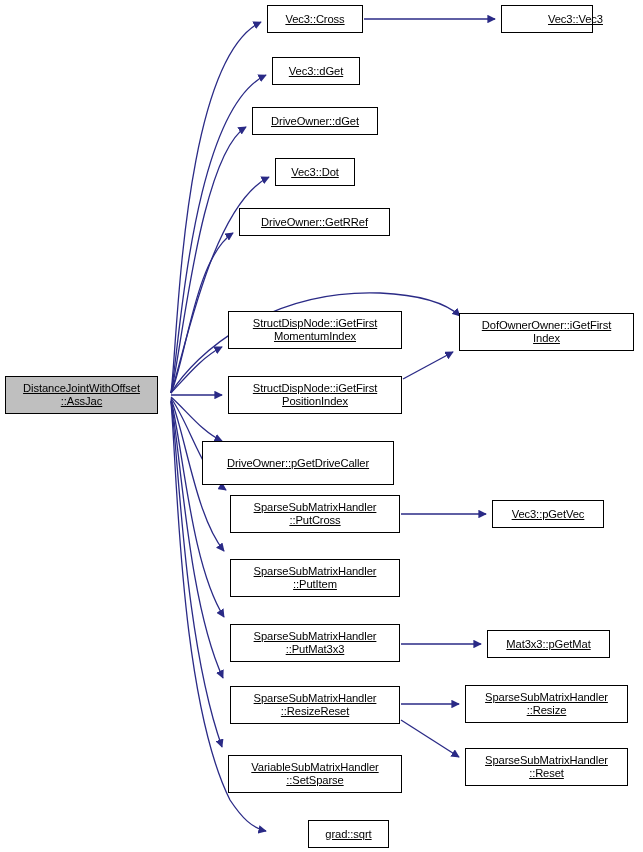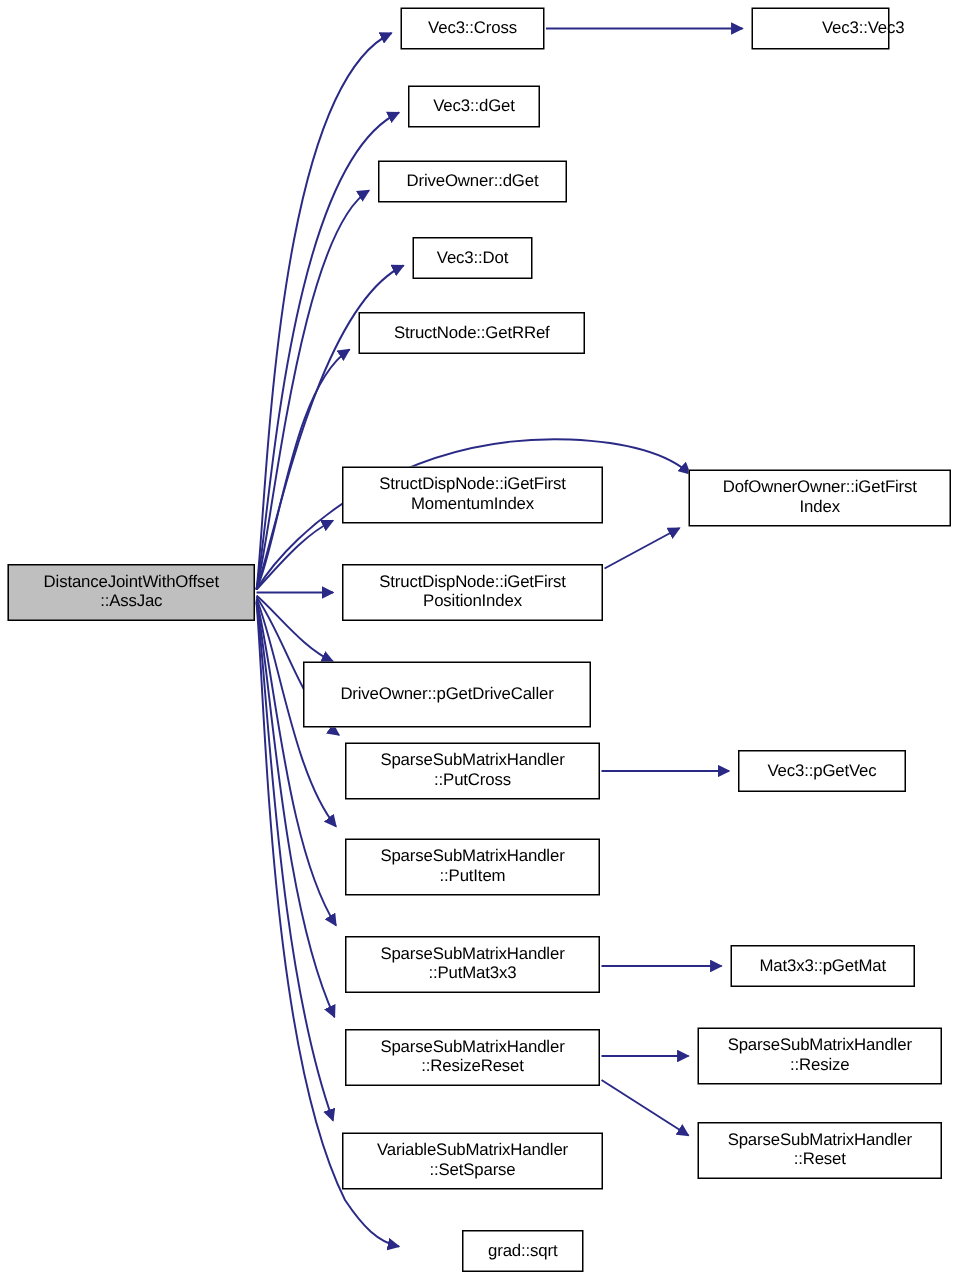--- a/index.html
+++ b/index.html
@@ -38,20 +38,21 @@
     letter-spacing: -0.1px;
     z-index: 5;
   }
   .node.root {
     background: #bfbfbf;
   }
   .node-label {
     display: block;
     width: 100%;
     padding: 0 2px;
+    text-decoration: underline;
   }
 </style>
 </head>
 <body>
 
 <div id="canvas">
 
   <svg id="edges" viewBox="0 0 643 852" xmlns="http://www.w3.org/2000/svg">
     <defs>
       <marker id="arrow" viewBox="0 0 10 10" refX="9" refY="5" markerWidth="6.5" markerHeight="6.5" orient="auto-start-reverse">
@@ -77,28 +78,28 @@
         <path d="M 364,19 L 495,19" fill="none" stroke="#2a2a86" stroke-width="1.3" marker-end="url(#arrow)"></path>
         <path d="M 403,379 L 453,352" fill="none" stroke="#2a2a86" stroke-width="1.3" marker-end="url(#arrow)"></path>
         <path d="M 401,514 L 486,514" fill="none" stroke="#2a2a86" stroke-width="1.3" marker-end="url(#arrow)"></path>
         <path d="M 401,644 L 481,644" fill="none" stroke="#2a2a86" stroke-width="1.3" marker-end="url(#arrow)"></path>
         <path d="M 401,704 L 459,704" fill="none" stroke="#2a2a86" stroke-width="1.3" marker-end="url(#arrow)"></path>
         <path d="M 401,720 L 459,757" fill="none" stroke="#2a2a86" stroke-width="1.3" marker-end="url(#arrow)"></path>
       </g>
   </svg>
 
   <div id="node-layer">
-      <div class="node root" style="left: 5px; top: 376px; width: 165px; height: 38px;"><span class="node-label">DistanceJointWithOffset
+      <div class="node root" style="left: 5px; top: 376px; width: 153px; height: 38px;"><span class="node-label">DistanceJointWithOffset
 ::AssJac</span></div>
       <div class="node" style="left: 267px; top: 5px; width: 96px; height: 28px;"><span class="node-label">Vec3::Cross</span></div>
       <div class="node" style="left: 501px; top: 5px; width: 92px; height: 28px; padding-left: 46px;"><span class="node-label">Vec3::Vec3</span></div>
       <div class="node" style="left: 272px; top: 57px; width: 88px; height: 28px;"><span class="node-label">Vec3::dGet</span></div>
       <div class="node" style="left: 252px; top: 107px; width: 126px; height: 28px;"><span class="node-label">DriveOwner::dGet</span></div>
       <div class="node" style="left: 275px; top: 158px; width: 80px; height: 28px;"><span class="node-label">Vec3::Dot</span></div>
-      <div class="node" style="left: 239px; top: 208px; width: 151px; height: 28px;"><span class="node-label">StructNode::GetRRef</span></div>
+      <div class="node" style="left: 239px; top: 208px; width: 151px; height: 28px;"><span class="node-label">DriveOwner::GetRRef</span></div>
       <div class="node" style="left: 228px; top: 311px; width: 174px; height: 38px;"><span class="node-label">StructDispNode::iGetFirst
 MomentumIndex</span></div>
       <div class="node" style="left: 459px; top: 313px; width: 175px; height: 38px;"><span class="node-label">DofOwnerOwner::iGetFirst
 Index</span></div>
       <div class="node" style="left: 228px; top: 376px; width: 174px; height: 38px;"><span class="node-label">StructDispNode::iGetFirst
 PositionIndex</span></div>
       <div class="node" style="left: 202px; top: 441px; width: 192px; height: 44px;"><span class="node-label">DriveOwner::pGetDriveCaller</span></div>
       <div class="node" style="left: 230px; top: 495px; width: 170px; height: 38px;"><span class="node-label">SparseSubMatrixHandler
 ::PutCross</span></div>
       <div class="node" style="left: 492px; top: 500px; width: 112px; height: 28px;"><span class="node-label">Vec3::pGetVec</span></div>

